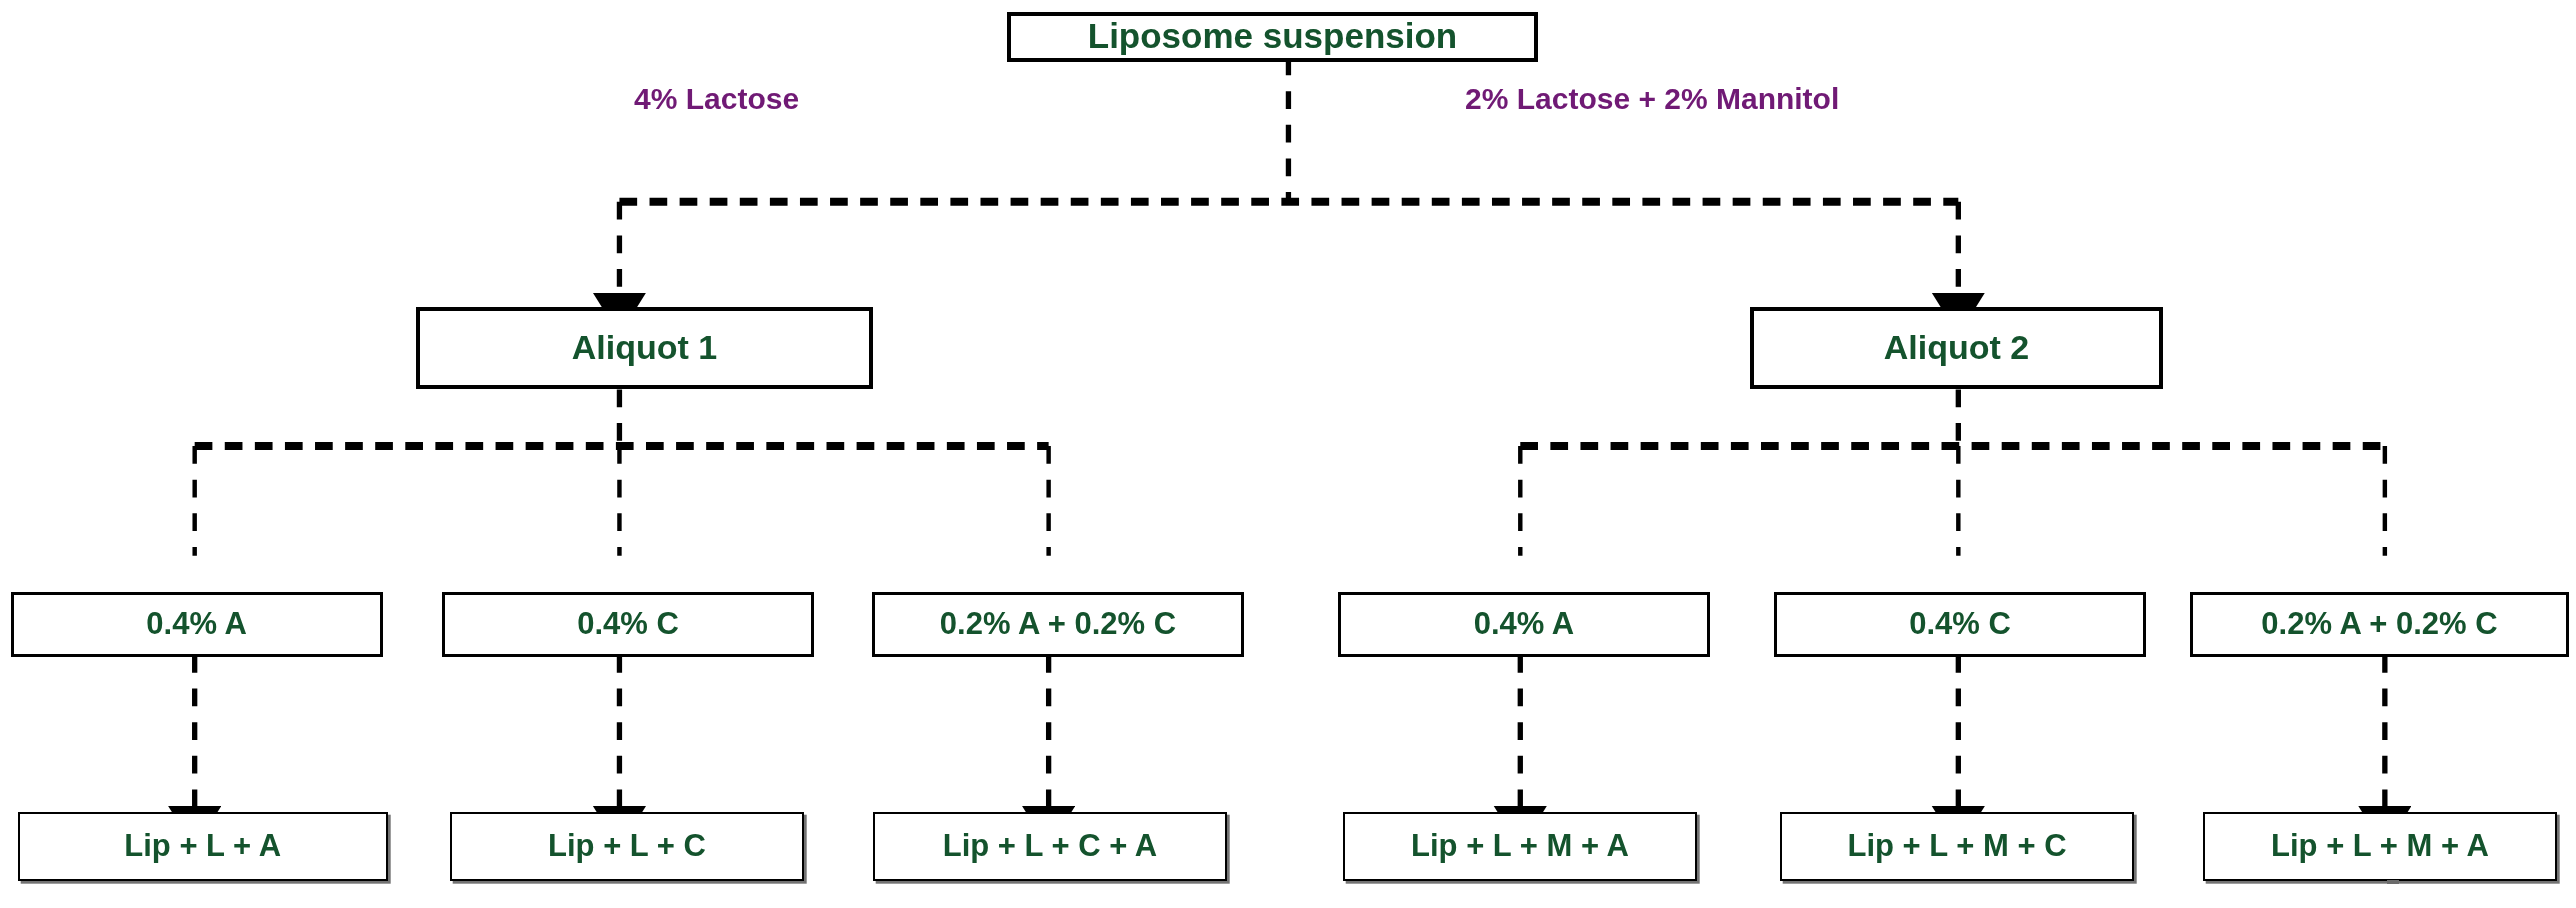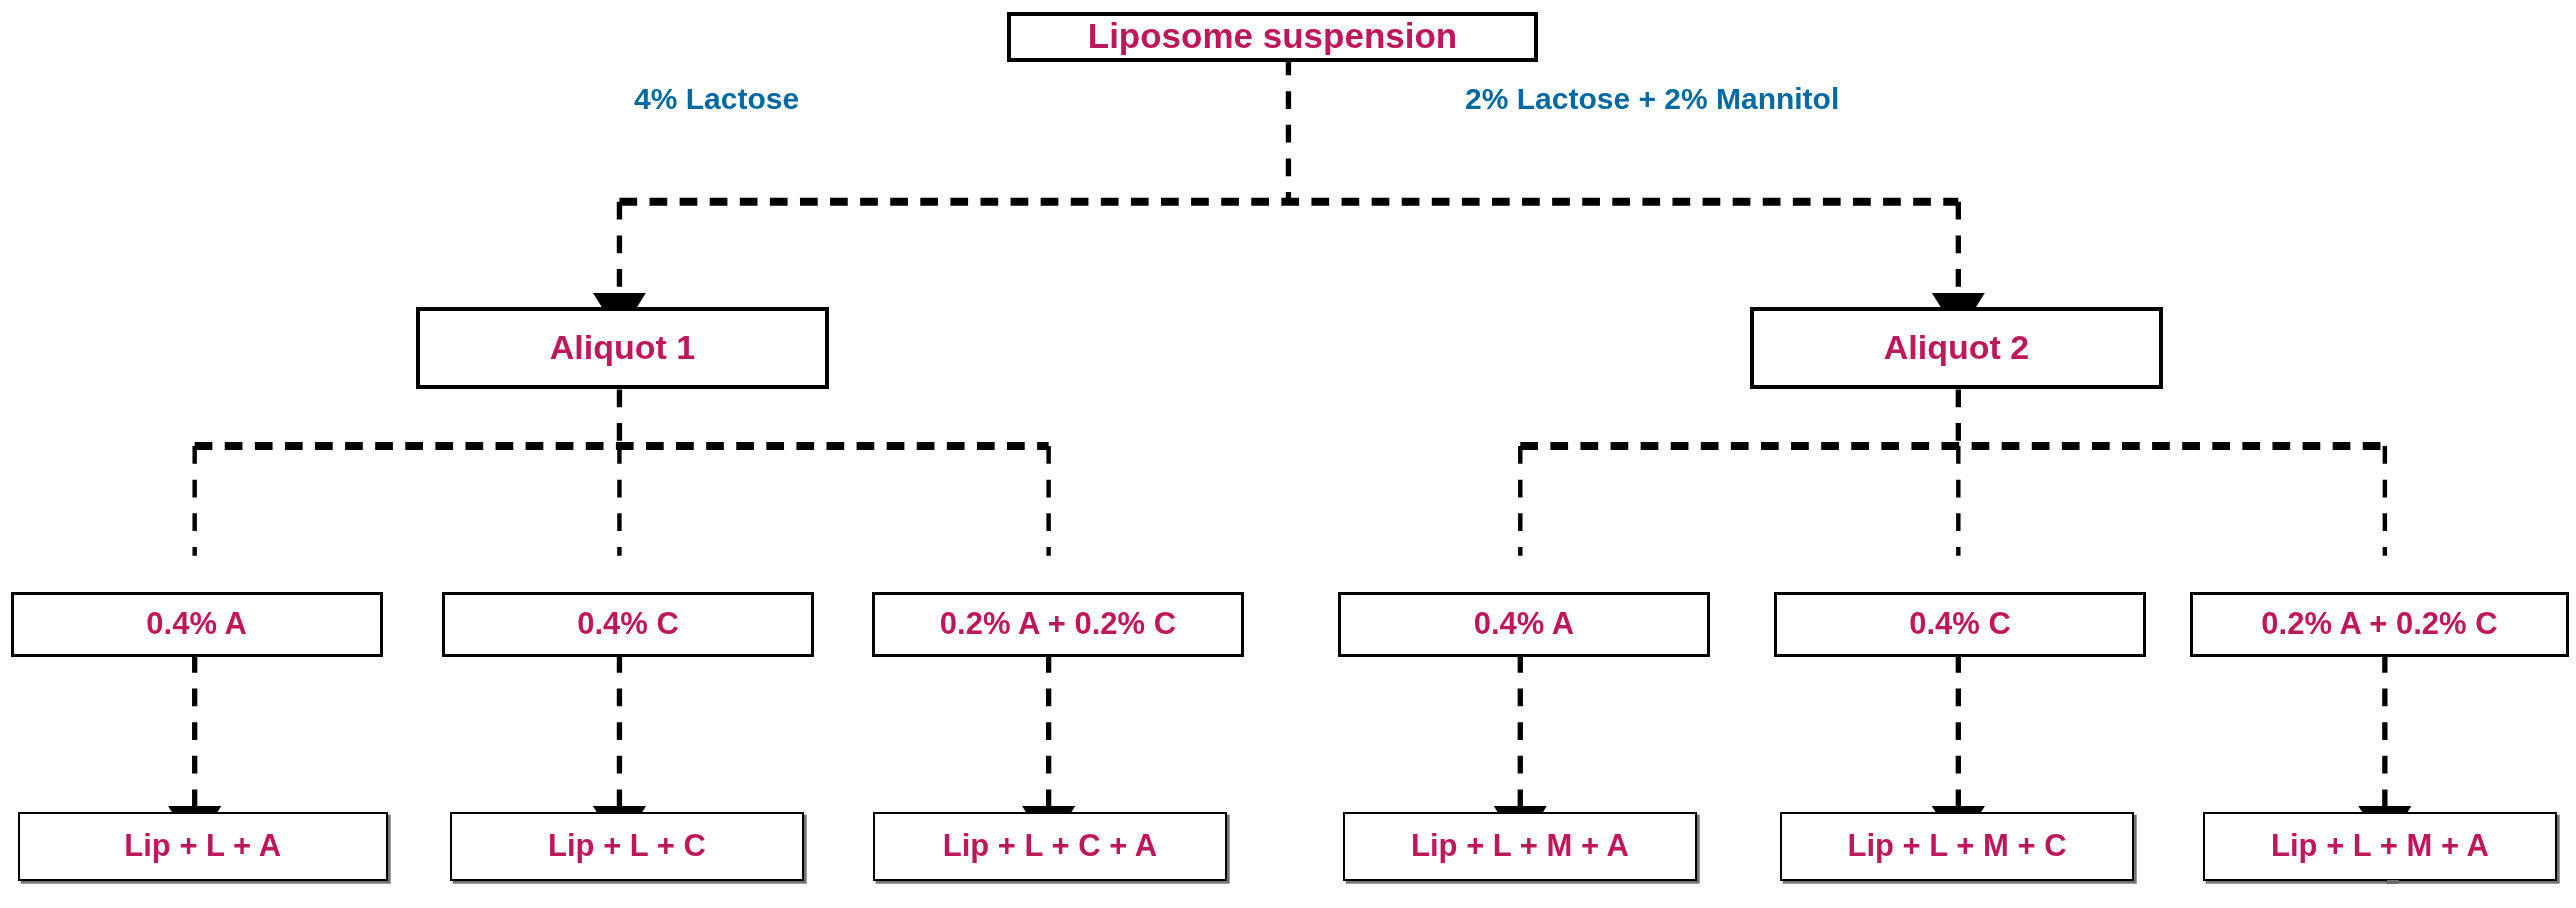--- a/index.html
+++ b/index.html
@@ -27,21 +27,21 @@
 
   
   .node {
     position: absolute;
     box-sizing: border-box;
     background: #ffffff;
     display: flex;
     align-items: center;
     justify-content: center;
     text-align: center;
-    color: #be185d;
+    color: #14532d;
     font-weight: bold;
     line-height: 1.05;
     z-index: 3;
   }
 
   
   .node.heavy {
     border: 4.4px solid #000000;
   }
   
@@ -56,21 +56,21 @@
   }
 
   .node-label {
     display: block;
     white-space: nowrap;
   }
 
   
   .edge-label {
     position: absolute;
-    color: #0369a1;
+    color: #701a75;
     font-weight: bold;
     white-space: nowrap;
     z-index: 4;
   }
 
   
   .speck {
     position: absolute;
     background: #6b6b6b;
     z-index: 5;
@@ -118,21 +118,21 @@
   </svg>
 
   <div class="node heavy" style="left:1007px; top:11.5px; width:531px; height:50px; font-size:35px;">
     <span class="node-label">Liposome suspension</span>
   </div>
 
   <div class="edge-label" style="left:634px; top:82px; font-size:30px;">4% Lactose</div>
 
   <div class="edge-label" style="left:1465px; top:82px; font-size:30px;">2% Lactose  + 2% Mannitol</div>
 
-  <div class="node heavy" style="left:416px; top:307px; width:413px; height:82px; font-size:34px;">
+  <div class="node heavy" style="left:416px; top:307px; width:457px; height:82px; font-size:34px;">
     <span class="node-label">Aliquot 1</span>
   </div>
 
   <div class="node heavy" style="left:1750px; top:307px; width:413px; height:82px; font-size:34px;">
     <span class="node-label">Aliquot 2</span>
   </div>
 
   <div class="node medium" style="left:10.6px; top:556px; width:372px; height:65px; font-size:31px;">
     <span class="node-label">0.4% A</span>
   </div>

